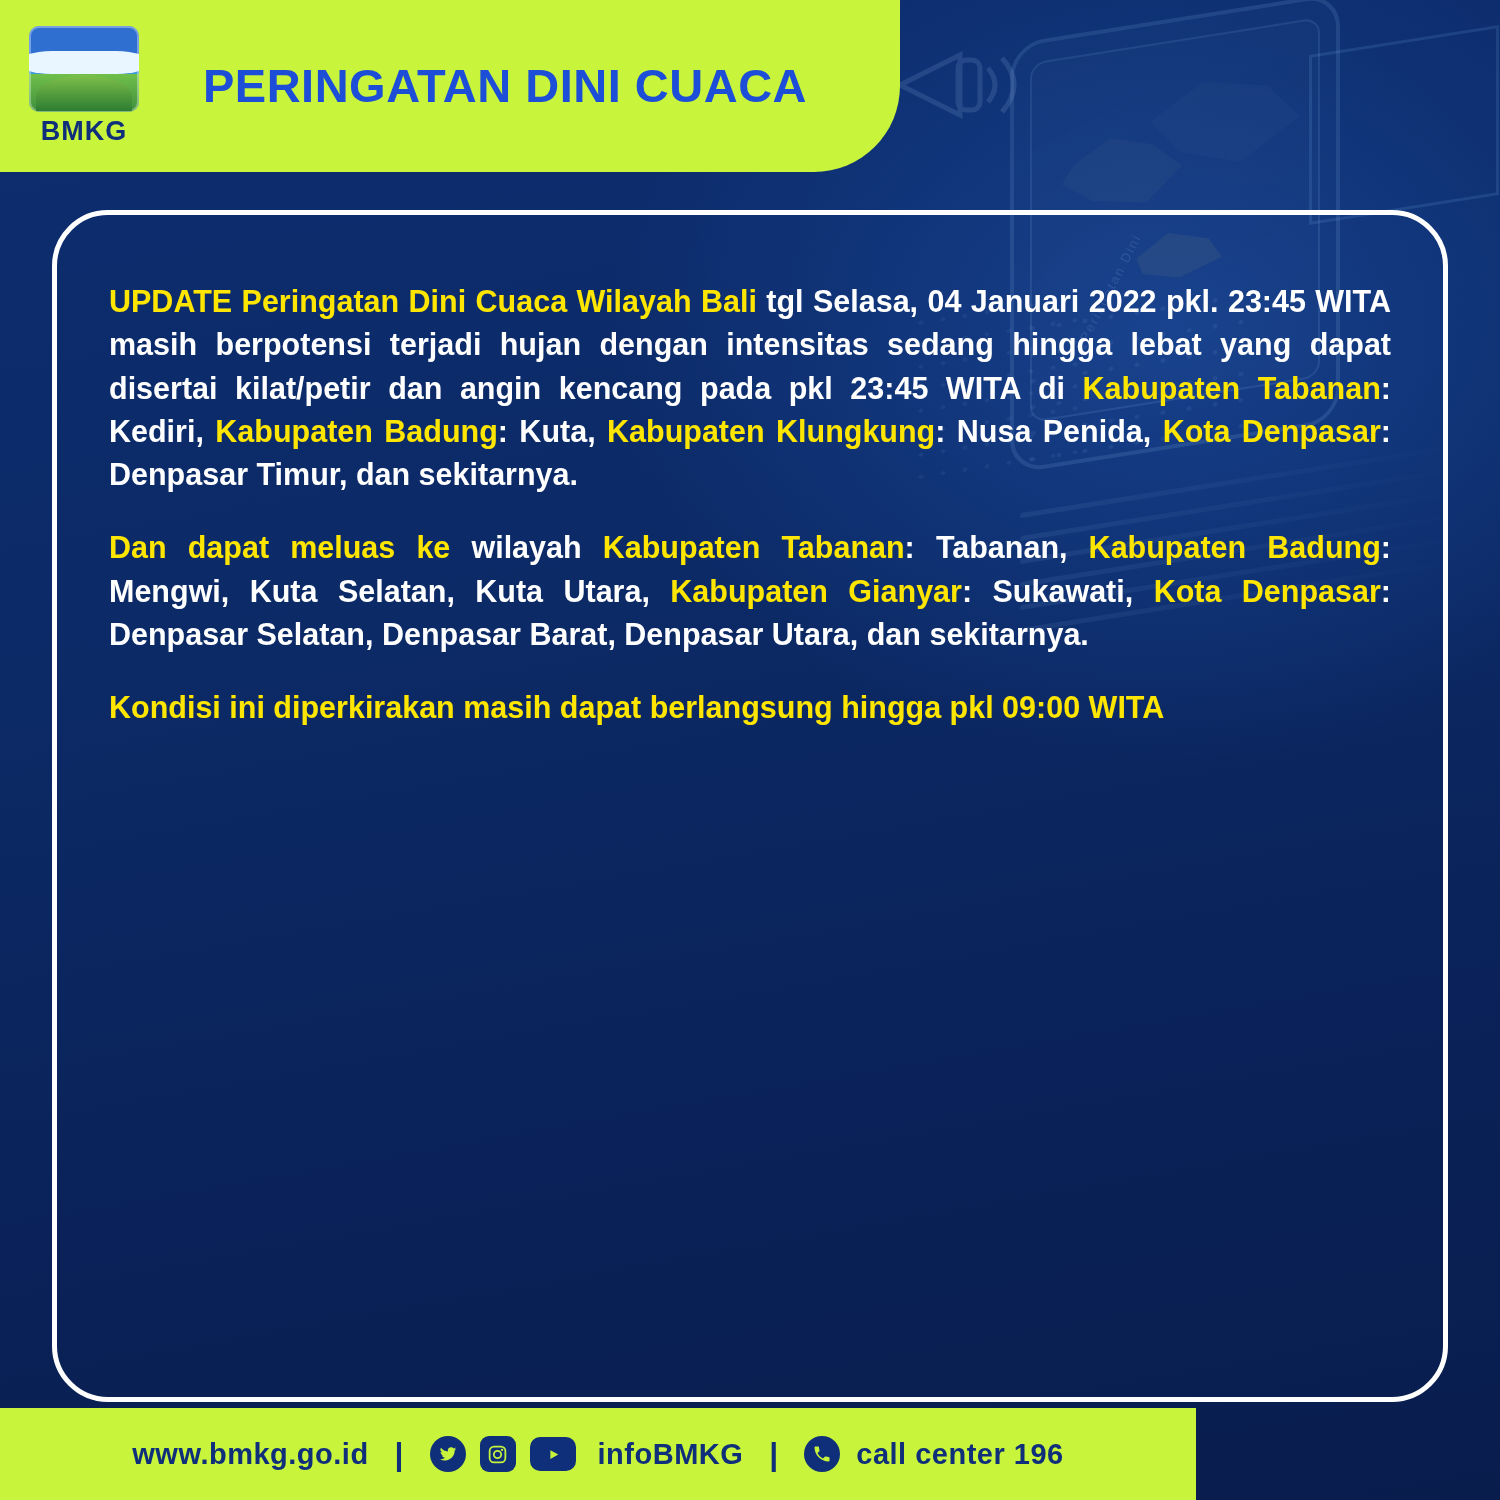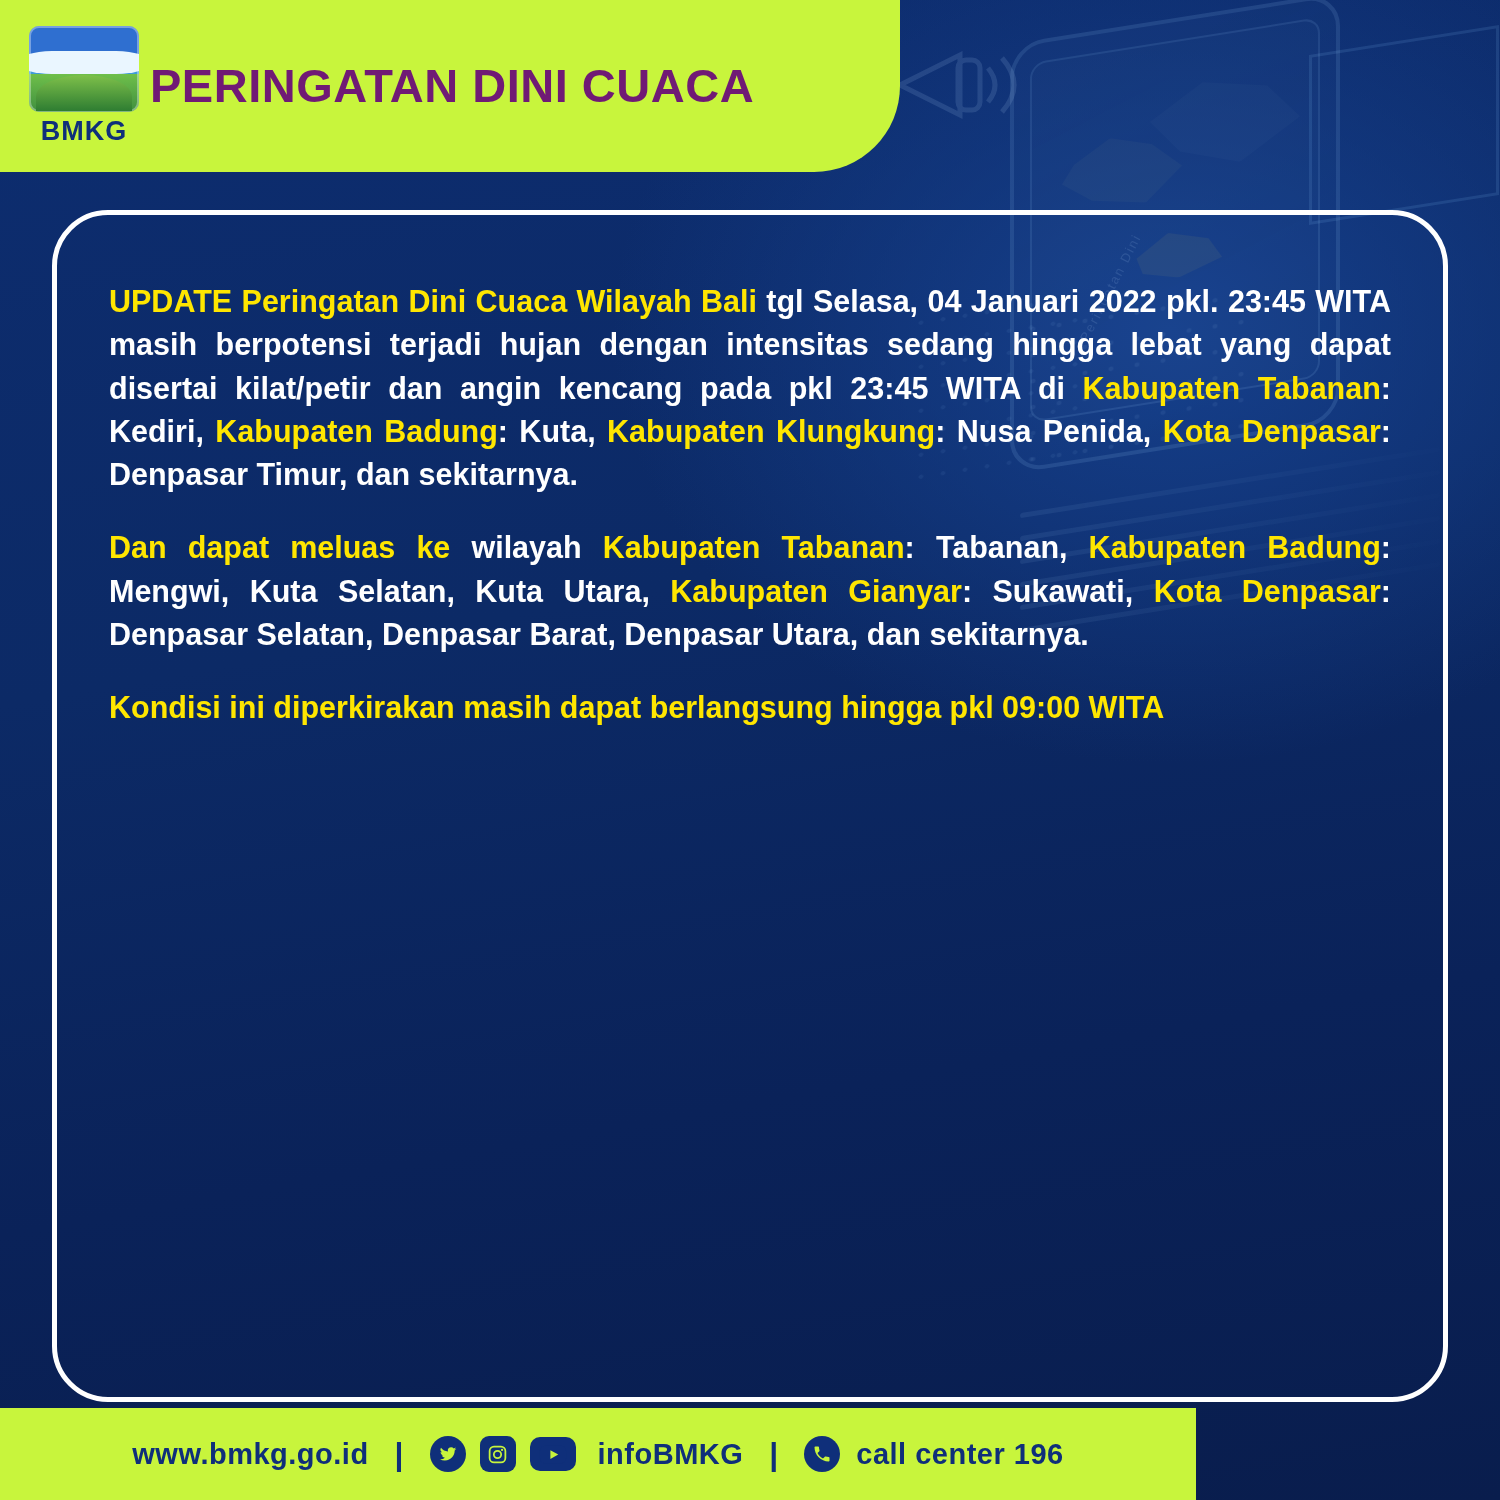--- a/index.html
+++ b/index.html
@@ -116,24 +116,24 @@
     background: linear-gradient(#7ec04a, #2e7d32);
     border-radius: 50% 50% 0 0 / 60% 60% 0 0;
   }
   .logo-text {
     font-weight: bold; font-size: 27px; color: #0f2f7a; letter-spacing: 1px;
     margin-top: 4px;
     text-align: right;
   }
   .header-title {
     flex: 1;
-    text-align: left;
+    text-align: center;
     font-size: 47px;
     font-weight: bold;
-    color: #701a75;
+    color: #1d4ed8;
     line-height: 1.18;
     letter-spacing: .5px;
     padding-right: 40px;
     text-transform: uppercase;
   }
 
   
   .card {
     position: absolute;
     left: 52px; top: 210px;

